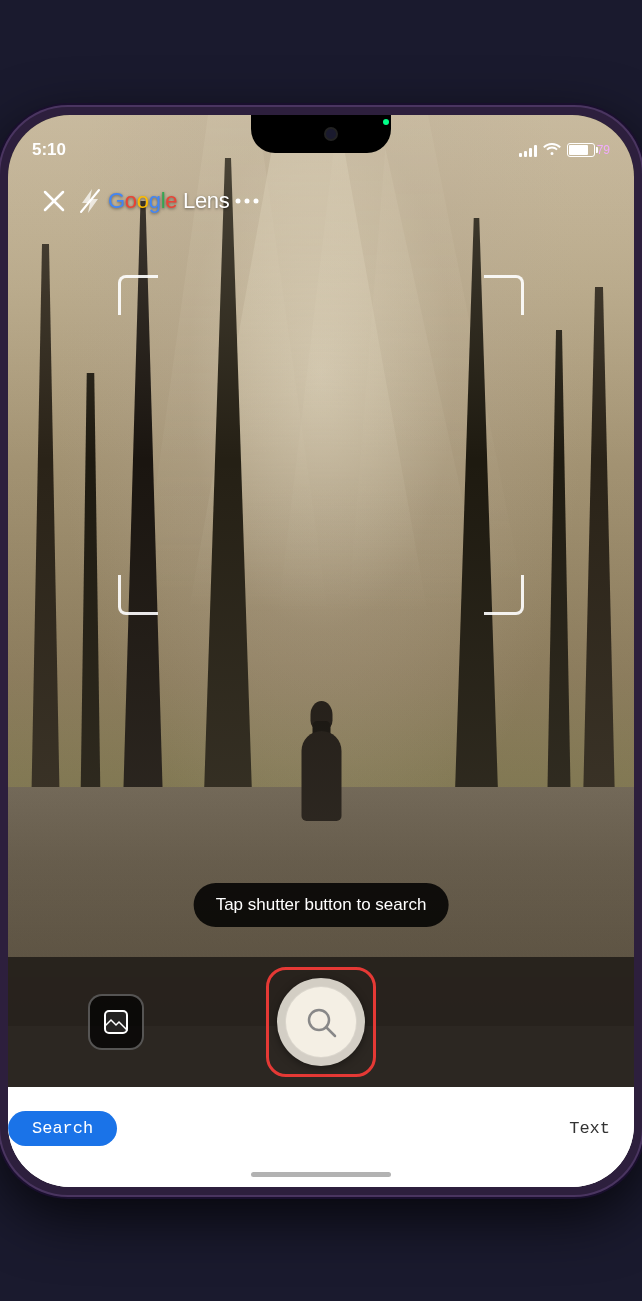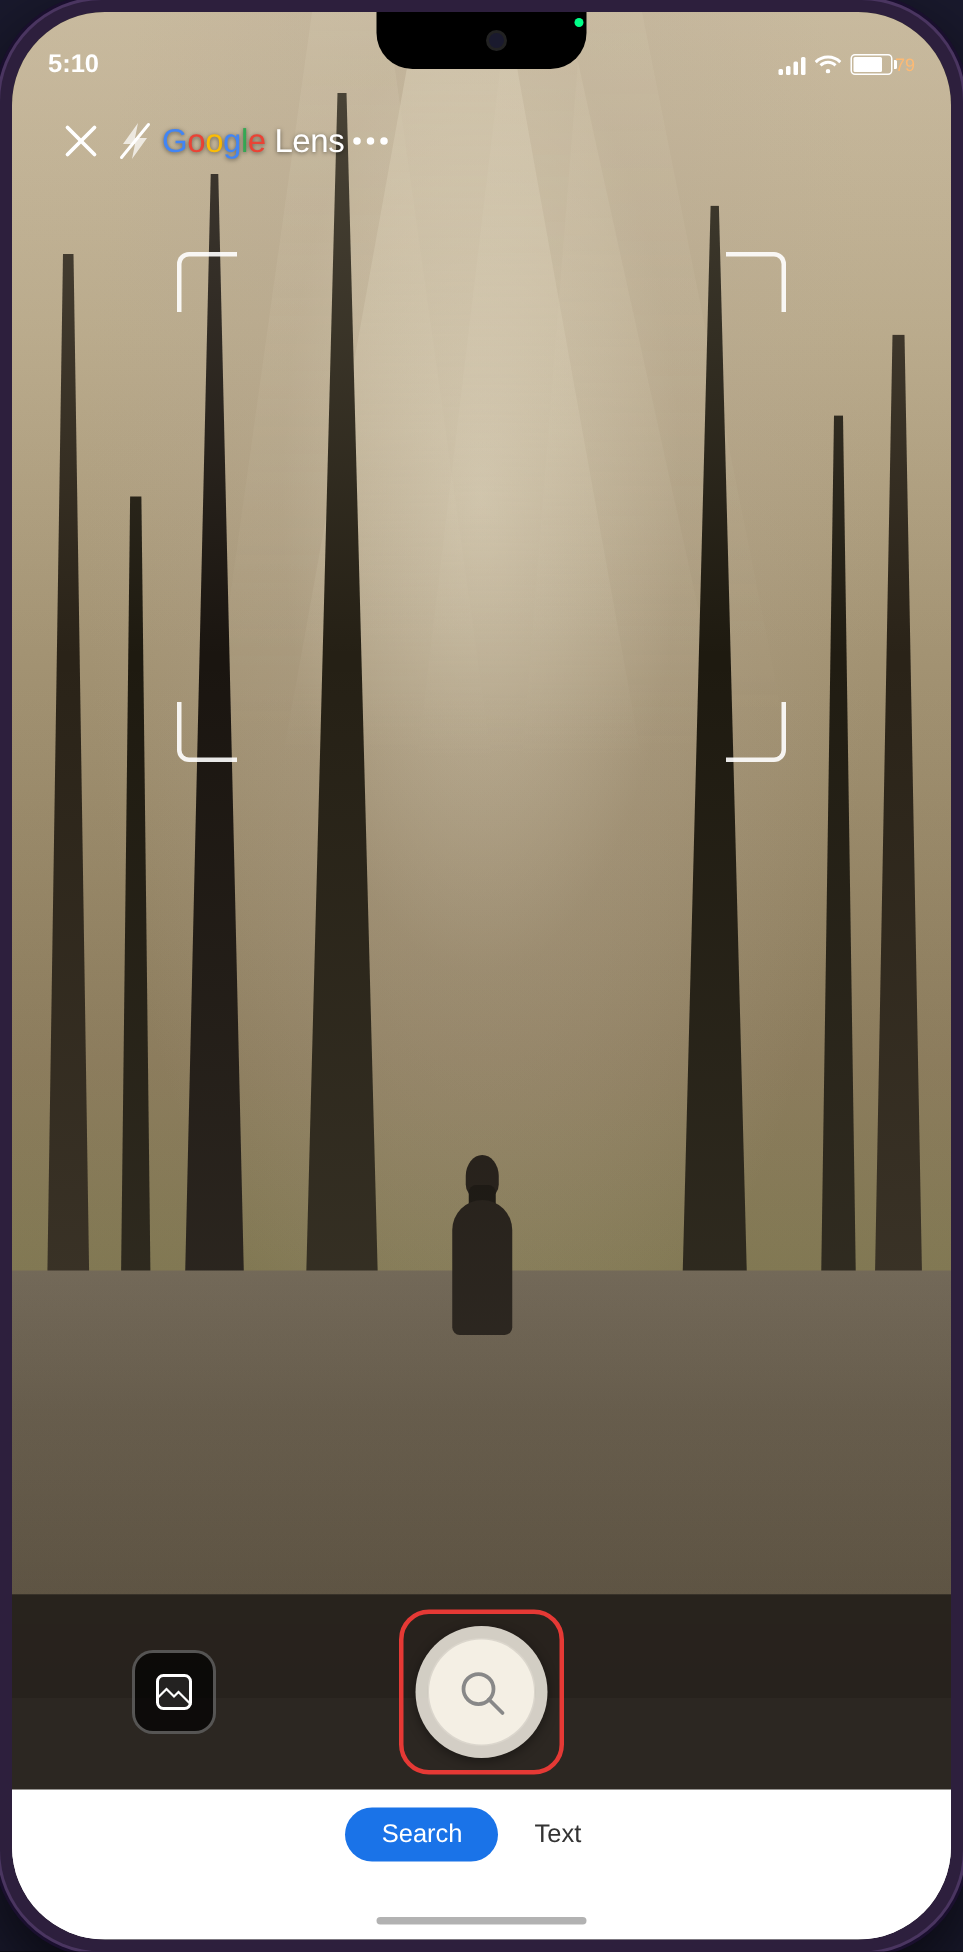--- a/index.html
+++ b/index.html
@@ -8,21 +8,21 @@
       background: #1a1a2e;
       display: flex;
       justify-content: center;
       align-items: center;
       min-height: 100vh;
       font-family: -apple-system, BlinkMacSystemFont, 'Segoe UI', sans-serif;
     }
 
     .phone-frame {
       width: 642px;
-      height: 1301px;
+      height: 1088px;
       background: #2d1f3d;
       border-radius: 68px;
       position: relative;
       box-shadow: 
         0 0 0 2px #4a3560,
         0 0 0 4px #1a0f2e,
         0 20px 60px rgba(0,0,0,0.8);
       overflow: hidden;
     }
 
@@ -113,21 +113,21 @@
 
     .battery-fill {
       height: 100%;
       background: white;
       border-radius: 1px;
       width: 79%;
     }
 
     .battery-text {
       font-size: 12px;
-      color: #fdba74;
+      color: #f0abfc;
       font-weight: 400;
     }
 
     
     .notch {
       position: absolute;
       top: 0;
       left: 50%;
       transform: translateX(-50%);
       width: 140px;
@@ -474,23 +474,24 @@
       justify-content: center;
       border: 1px solid rgba(0,0,0,0.1);
     }
 
     
     .bottom-tabs {
       height: 100px;
       background: white;
       display: flex;
       align-items: flex-start;
-      justify-content: center;
-      padding-top: 12px;
+      justify-content: space-between;
+      padding-top: 24px;
       gap: 0;
+      font-family: Liberation Mono, monospace;
     }
 
     .tab-item {
       padding: 8px 24px;
       border-radius: 30px;
       cursor: pointer;
       font-size: 17px;
       font-weight: 500;
     }
 
@@ -624,20 +625,23 @@
       </div>
     </div>
 
     <div class="viewfinder">
       <div class="vf-corner vf-corner-tl"></div>
       <div class="vf-corner vf-corner-tr"></div>
       <div class="vf-corner vf-corner-bl"></div>
       <div class="vf-corner vf-corner-br"></div>
     </div>
 
+    <div class="tap-tooltip">
+      <span>Tap shutter button to search</span>
+    </div>
 
     <div class="bottom-controls">
       <div class="camera-controls">
 
         <div class="gallery-btn">
           <svg width="26" height="26" viewBox="0 0 26 26" fill="none">
             <rect x="2" y="2" width="22" height="22" rx="4" stroke="white" stroke-width="2"></rect>
             <rect x="2" y="2" width="22" height="22" rx="4" fill="rgba(255,255,255,0.1)"></rect>
             <path d="M2 17l6-6 5 5 3-3 8 8" stroke="white" stroke-width="1.5" stroke-linecap="round" fill="none"></path>
           </svg>

